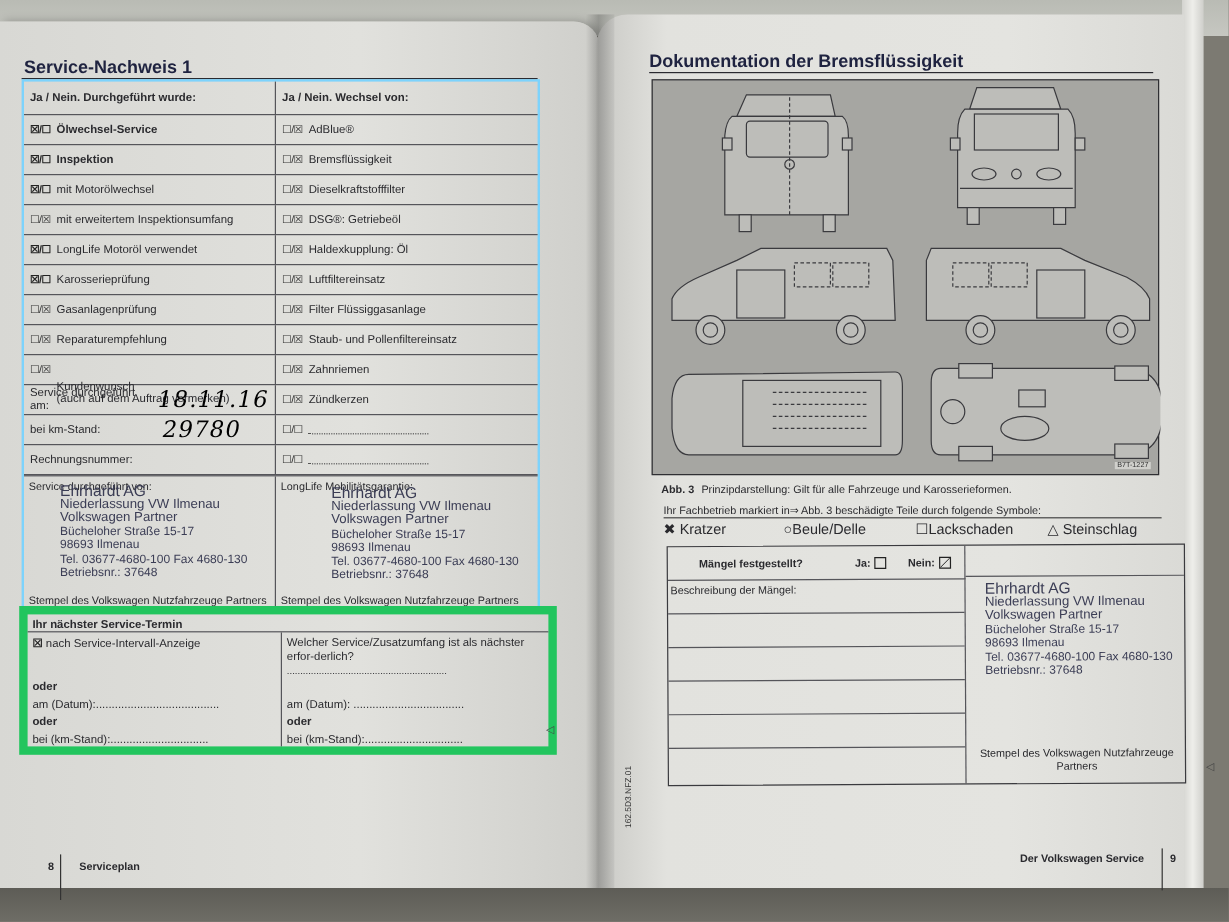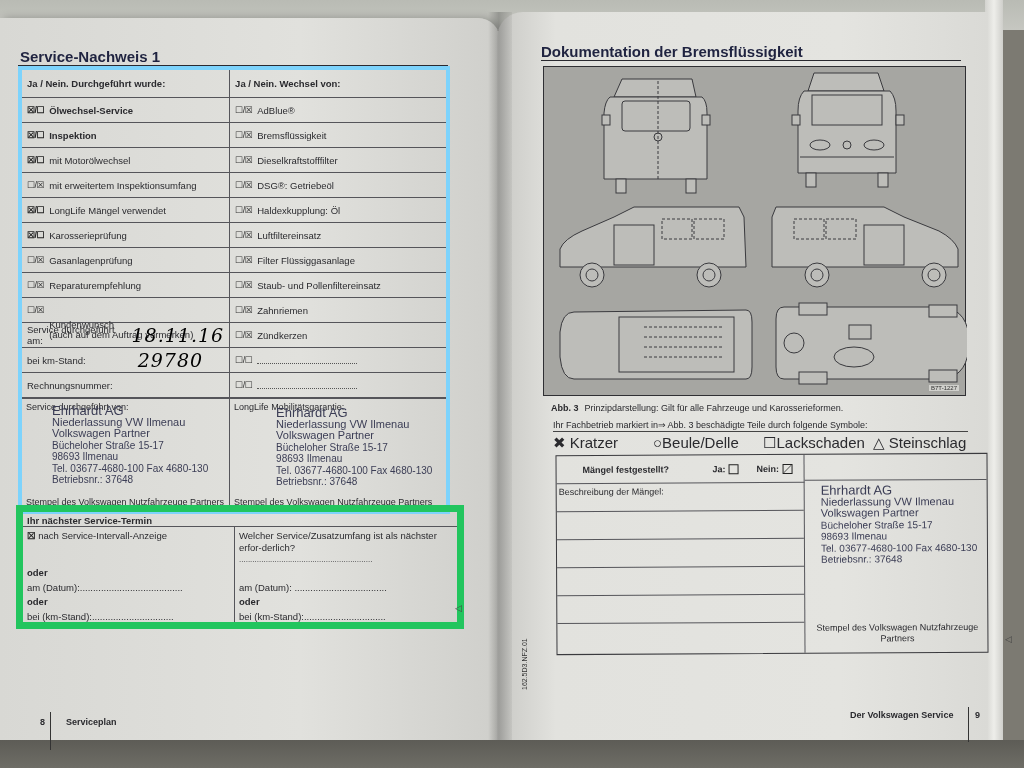--- a/index.html
+++ b/index.html
@@ -18,21 +18,21 @@
   }
   .page-left { left: 0; top: 18px; width: 500px; height: 724px; border-radius: 0 22px 0 0; background: linear-gradient(90deg,#d8d8d4 0%, #e1e1dd 60%, #cfcfcb 100%); box-shadow: 4px 0 8px rgba(0,0,0,0.25); }
   .page-right { left: 497px; top: 12px; width: 490px; height: 728px; border-radius: 26px 0 0 0; background: linear-gradient(90deg,#c9c9c5 0%, #e2e2de 12%, #e4e4e0 70%, #dadad6 100%); }
   .page-edge { position: absolute; left: 985px; top: 0; width: 18px; height: 742px; background: linear-gradient(90deg,#d3d3cf,#eeeeea,#cfcfcb); }
   .gutter-shadow { position: absolute; left: 488px; top: 12px; width: 24px; height: 730px; background: linear-gradient(90deg, rgba(0,0,0,0) 0%, rgba(0,0,0,0.22) 45%, rgba(0,0,0,0.05) 100%); }
 
   .h1 { position: absolute; font-weight: bold; font-size: 15px; color: #1f2340; }
   .h1-rule { position: absolute; height: 1px; background: #2a2a30; }
 
   
-  .svc-table { position: absolute; left: 18px; top: 66px; width: 432px; border: 4px solid #7dd3fc; }
+  .svc-table { position: absolute; left: 18px; top: 66px; width: 432px; border: 2px solid #7dd3fc; }
   .svc-row { display: flex; border-bottom: 1px solid #55555a; height: 25px; }
   .svc-row:last-child { border-bottom: none; }
   .svc-cell { width: 50%; padding: 0 5px; display: flex; align-items: center; font-size: 9.5px; }
   .svc-cell.l { border-right: 1px solid #55555a; width: 212px; }
   .svc-cell.r { width: 220px; }
   .hdr { font-weight: bold; font-size: 9.5px; }
   .b { font-weight: bold; }
   .cb { display: inline-block; font-size: 9px; margin-right: 5px; white-space: nowrap; color: #333; letter-spacing: -0.5px; }
   .tick { color: #222; font-weight: bold; }
   .two-line { line-height: 10px; margin-top: 40px; }
@@ -59,21 +59,21 @@
   .footer-num { position: absolute; font-size: 9px; font-weight: bold; }
   .footer-bar { position: absolute; width: 1px; background: #333; }
 
   
   .figure { position: absolute; left: 543px; top: 66px; width: 423px; height: 330px; background: #a6a6a2; border: 1px solid #2f2f33; }
   .fig-code { position: absolute; right: 6px; bottom: 4px; font-size: 6px; background: #d0d0cc; padding: 0 2px; color: #333; }
   .fig-caption { position: absolute; left: 551px; top: 403px; font-size: 9px; }
   .fig-caption .b { margin-right: 6px; }
   .legend-line { position: absolute; left: 553px; top: 420px; font-size: 9px; }
   .legend-rule { position: absolute; left: 553px; top: 431px; width: 415px; height: 1px; background: #444; }
-  .legend-items { position: absolute; left: 553px; top: 434px; width: 420px; font-size: 15px; display: flex; }
+  .legend-items { position: absolute; left: 553px; top: 434px; width: 420px; font-size: 12px; display: flex; }
   .legend-items span { display: inline-block; }
 
   .defect-table { position: absolute; left: 556px; top: 454px; width: 432px; height: 200px; border: 1px solid #3a3a3e; transform: rotate(-0.3deg); }
   .defect-head { position: absolute; left: 0; top: 0; width: 248px; height: 28px; border-bottom: 1px solid #55555a; border-right: 1px solid #55555a; font-size: 9px; font-weight: bold; display: flex; align-items: center; }
   .defect-head-r { position: absolute; left: 248px; top: 0; right: 0; height: 26px; border-bottom: 1px solid #55555a; }
   .defect-lines { position: absolute; left: 0; top: 28px; width: 248px; bottom: 0; border-right: 1px solid #55555a; }
   .defect-line { height: 28px; border-bottom: 1px solid #55555a; font-size: 9px; padding: 3px 2px; }
   .defect-line:last-child { border-bottom: none; }
   .box-sq { display: inline-block; width: 10px; height: 10px; border: 1.5px solid #222; vertical-align: middle; margin-left: 3px; }
   .defect-stamp-foot { position: absolute; left: 250px; right: 0; bottom: 8px; font-size: 9px; text-align: center; line-height: 11px; }
@@ -134,21 +134,21 @@
         <span>mit erweitertem Inspektionsumfang</span>
       </div>
     <div class="svc-cell r">
         <span class="cb">☐/☒</span>
         <span>DSG®: Getriebeöl</span>
       </div>
   </div>
   <div class="svc-row">
     <div class="svc-cell l">
         <span class="cb tick">☒/☐</span>
-        <span>LongLife Mängel verwendet</span>
+        <span>LongLife Motoröl verwendet</span>
       </div>
     <div class="svc-cell r">
         <span class="cb">☐/☒</span>
         <span>Haldexkupplung: Öl</span>
       </div>
   </div>
   <div class="svc-row">
     <div class="svc-cell l">
         <span class="cb tick">☒/☐</span>
         <span>Karosserieprüfung</span>

